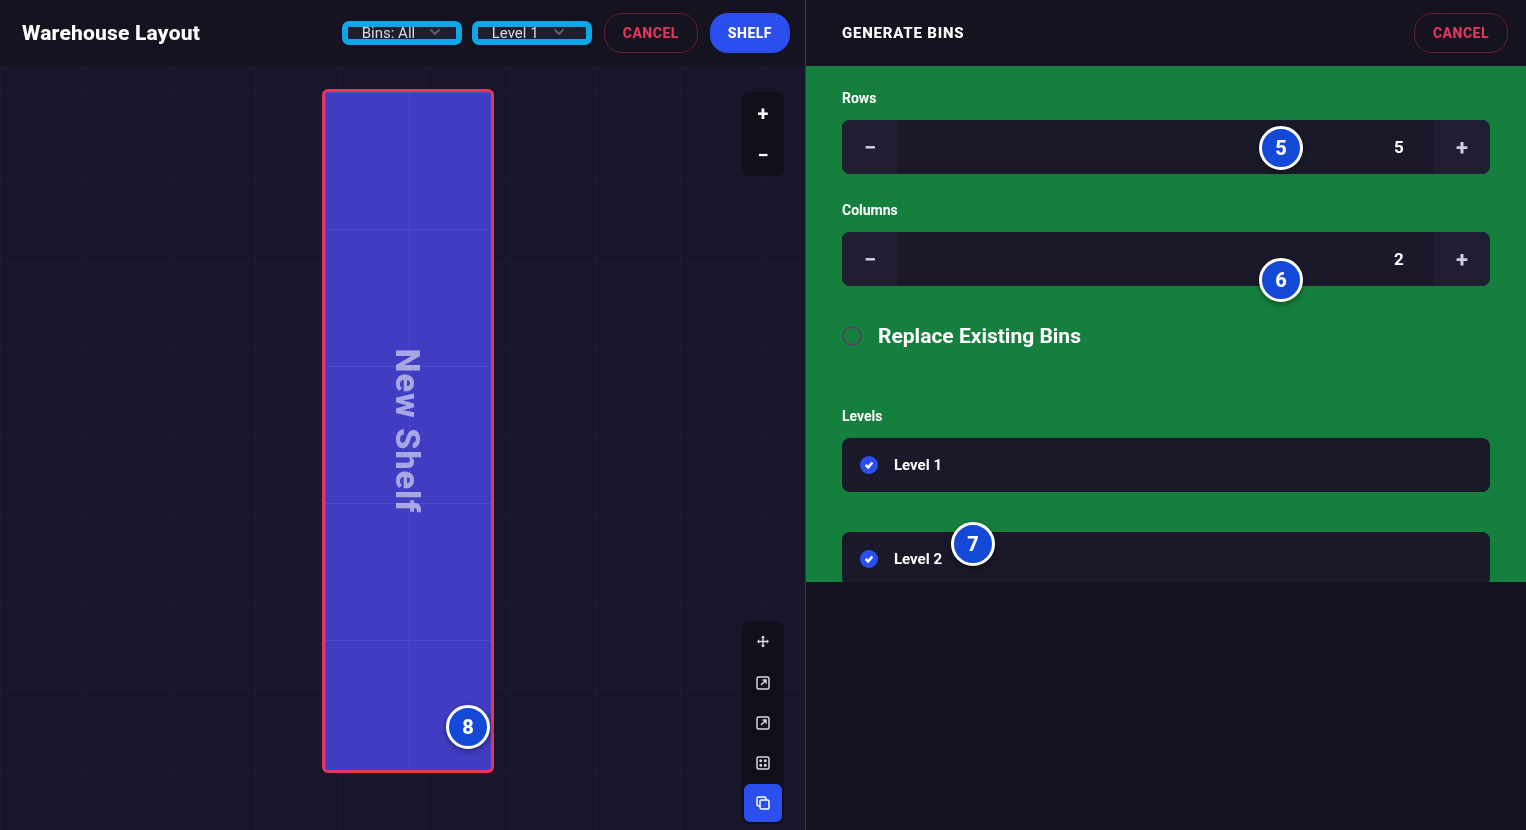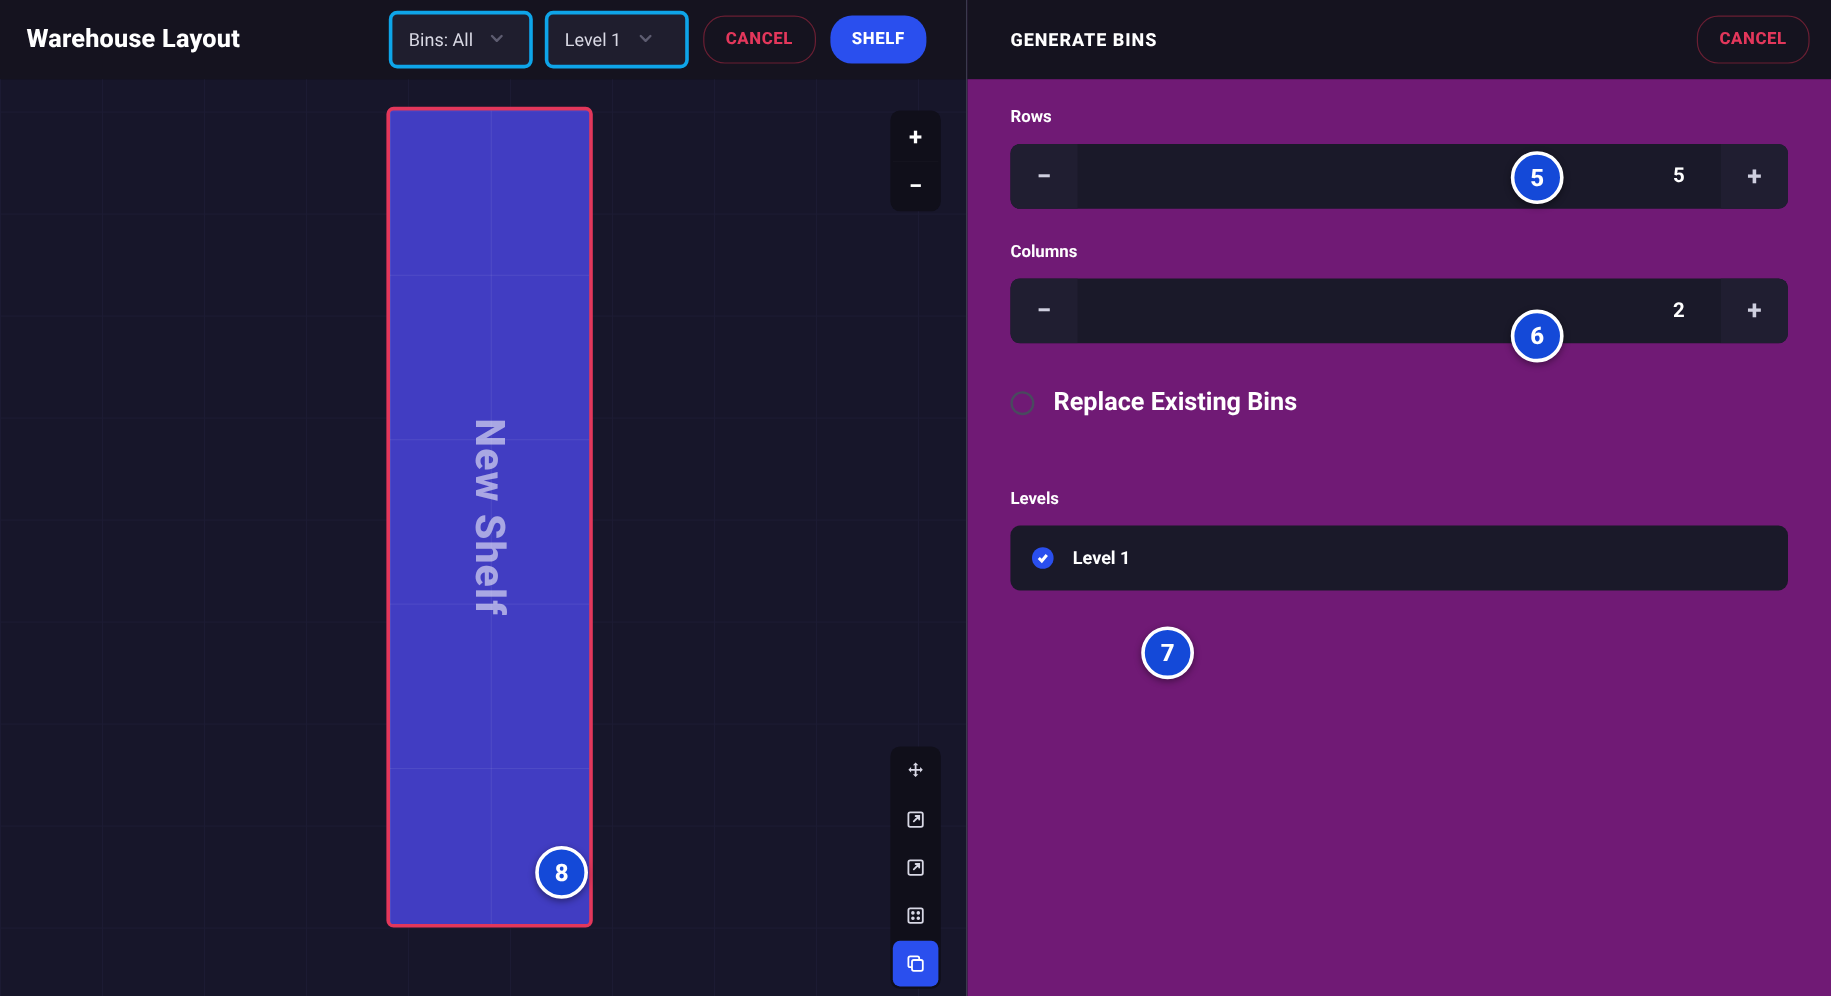--- a/index.html
+++ b/index.html
@@ -26,37 +26,37 @@
     top: 0; bottom: 0; right: 0;
     width: 1px;
     background: #3a3a4d;
   }
 
   
   .left-header {
     height: 66px;
     display: flex;
     align-items: center;
-    padding: 0 34px 0 22px;
+    padding: 0 16px 0 22px;
     background: #15131f;
   }
   .title {
     font-size: 21px;
     font-weight: 800;
     color: #ffffff;
     letter-spacing: .2px;
     flex: 0 0 auto;
   }
   .header-spacer { flex: 1; }
 
   .select {
-    height: 48px;
+    height: 24px;
     min-width: 120px;
     background: #1f1e2e;
-    border: 3px solid #0ea5e9;
+    border: 6px solid #0ea5e9;
     border-radius: 7px;
     display: inline-flex;
     align-items: center;
     padding: 0 14px;
     margin-left: 10px;
     font-size: 15px;
     color: #d9d9e4;
     cursor: pointer;
     gap: 10px;
   }
@@ -180,24 +180,24 @@
   }
   .tool-btn.active {
     background: #2a4fee;
     color: #ffffff;
   }
   .tool-btn svg { width: 18px; height: 18px; }
 
   
   .right {
     flex: 1;
-    height: 830px;
+    height: 582px;
     display: flex;
     flex-direction: column;
-    background: #701a75;
+    background: #15803d;
   }
   .right-header {
     height: 66px;
     display: flex;
     align-items: center;
     padding: 0 18px 0 36px;
     background: #15131f;
   }
   .panel-title {
     font-size: 15px;
@@ -415,18 +415,26 @@
 
     <div class="level-row">
       <div class="check">
         <svg viewBox="0 0 12 12">
             <path d="M2 6l3 3 5-6"></path>
           </svg>
       </div>
       <div class="level-label">Level 1</div>
     </div>
 
+    <div class="level-row">
+      <div class="check">
+        <svg viewBox="0 0 12 12">
+            <path d="M2 6l3 3 5-6"></path>
+          </svg>
+      </div>
+      <div class="level-label">Level 2</div>
+    </div>
 
     <div class="marker" style="left:453px; top:60px;">5</div>
     <div class="marker" style="left:453px; top:192px;">6</div>
     <div class="marker" style="left:145px; top:456px;">7</div>
   </div>
 </div>
 
 </body></html>

